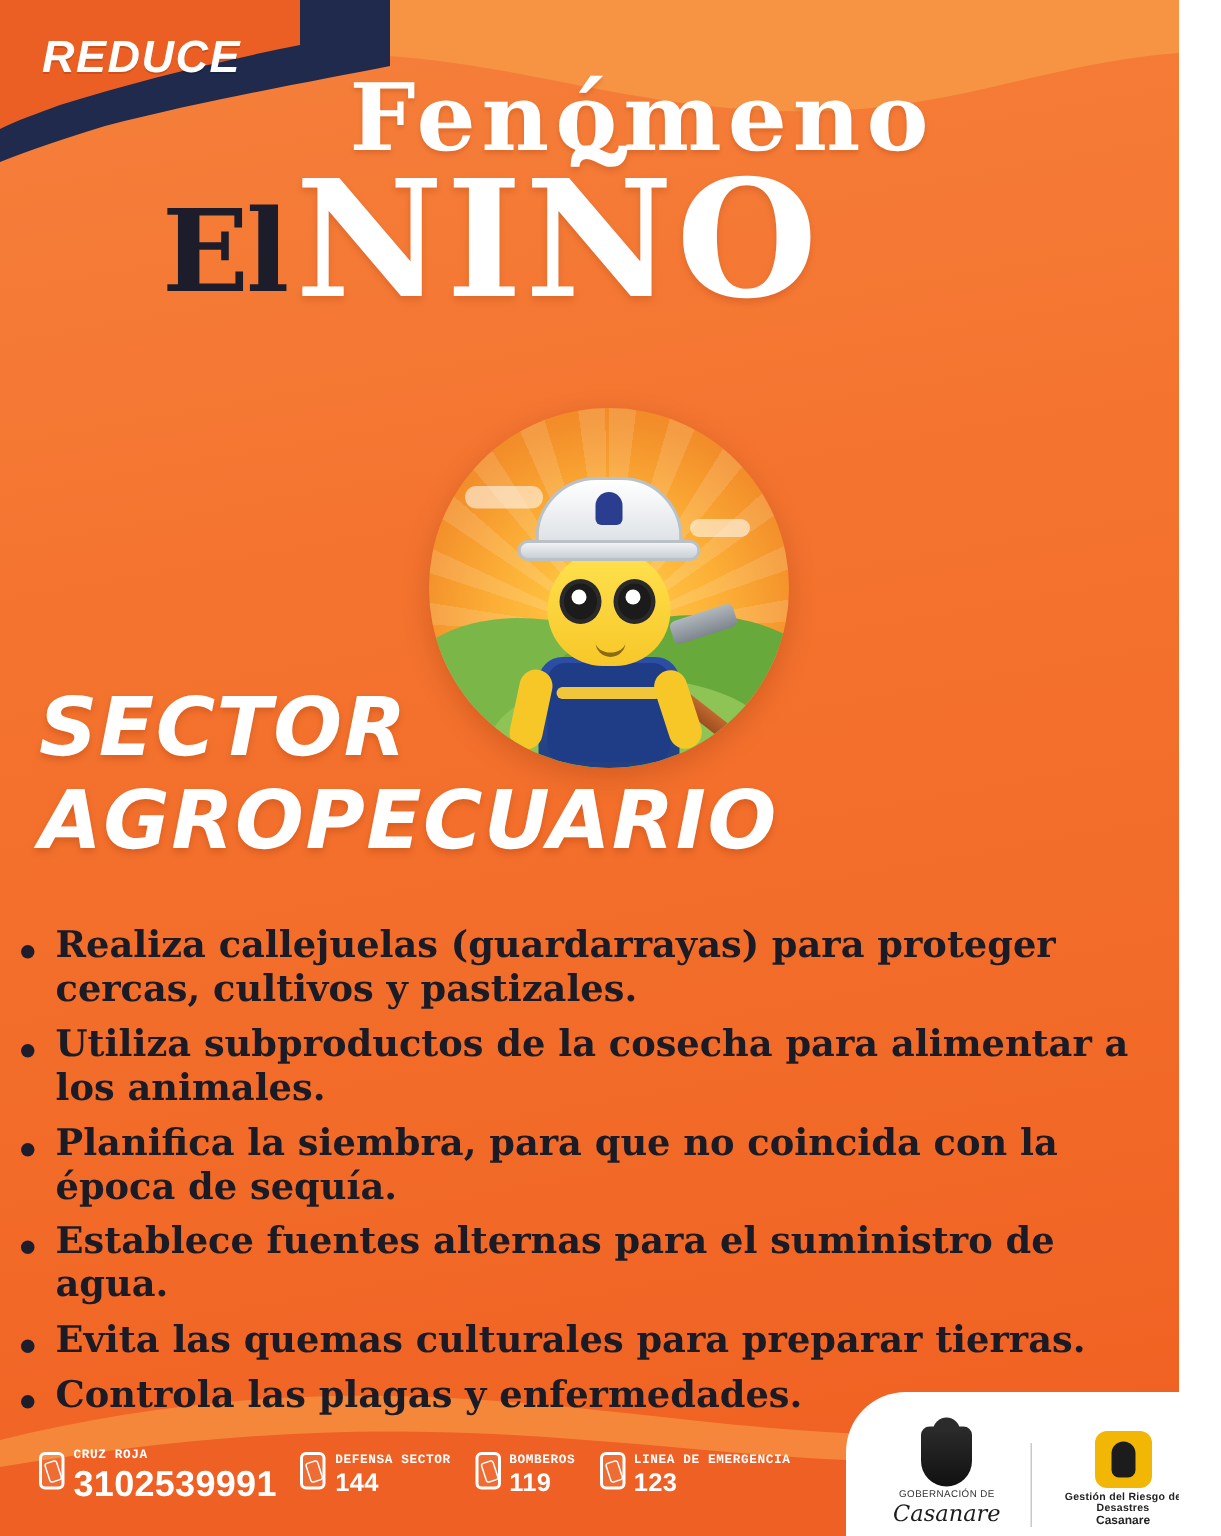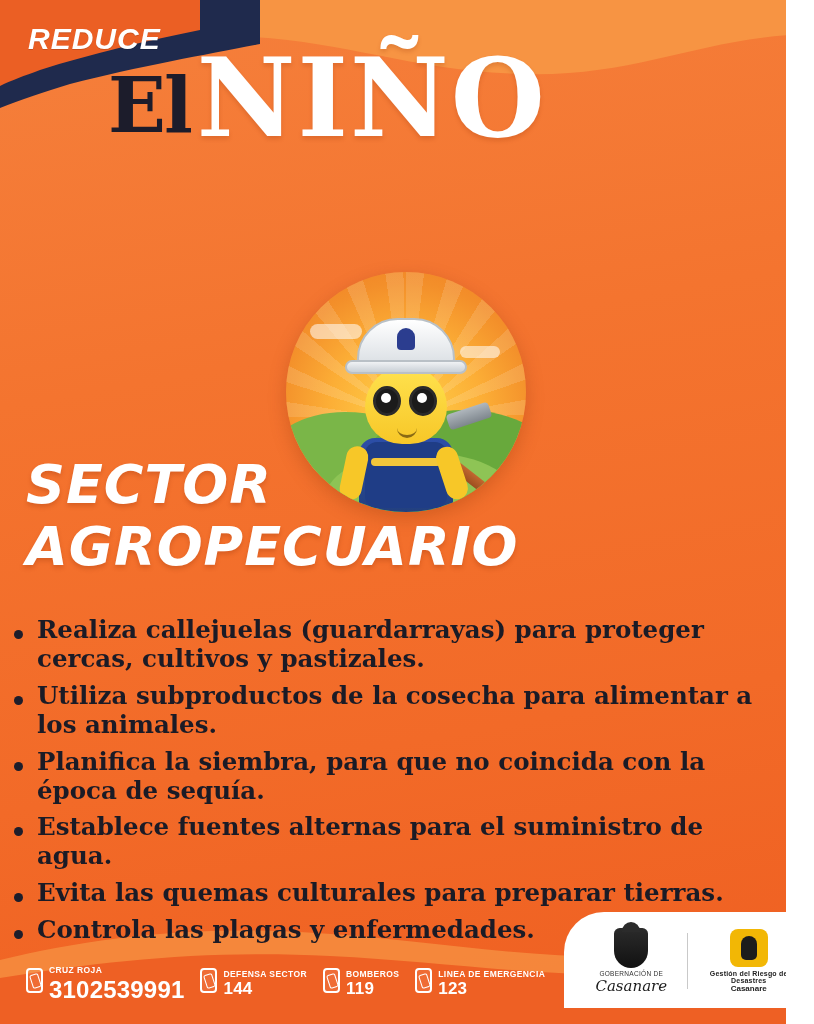--- a/index.html
+++ b/index.html
@@ -331,44 +331,44 @@
     content: "";
     position: absolute;
     left: 3px; top: 4px;
     width: 7px; height: 12px;
     border: 1.5px solid #ffffff;
     border-radius: 2px;
     transform: rotate(-18deg);
   }
   .phone-lines { line-height: 1.05; }
   .phone-label {
-    font-family: Liberation Sans, sans-serif;
+    font-family: Liberation Mono, monospace;
     font-weight: bold;
     font-size: 8.5px;
     letter-spacing: 0.4px;
     color: #ffffff;
   }
   .phone-number {
     font-family: "Liberation Sans", sans-serif;
     font-weight: bold;
     font-size: 17px;
     color: #ffffff;
     letter-spacing: 0.2px;
   }
   .phone.big .phone-number { font-size: 24px; }
 
   .logo-panel {
     position: absolute;
-    right: 0; bottom: 16px;
+    right: 0; bottom: 0;
     width: 250px;
     height: 96px;
     background: #ffffff;
     border-radius: 40px 0 0 0;
     display: flex;
-    align-items: center;
+    align-items: flex-end;
     justify-content: center;
     gap: 14px;
     padding: 8px 18px 6px 26px;
   }
   .logo-gov { text-align: center; width: 96px; }
   .shield {
     width: 34px; height: 40px;
     margin: 0 auto 2px;
     background: linear-gradient(#2b2b2b, #111);
     border-radius: 6px 6px 18px 18px;
@@ -436,20 +436,21 @@
     <svg width="814" height="130" viewBox="0 0 814 130">
       <path d="M0,0 H814 V34 C700,36 640,78 520,74 C400,70 330,34 210,36 C120,38 60,60 0,70 Z" fill="#f79443"></path>
       <path d="M0,0 H260 V44 C210,54 140,66 70,84 C44,92 20,100 0,108 Z" fill="#1f2a4d"></path>
       <path d="M0,0 H200 V30 C150,40 90,54 40,70 C24,76 12,80 0,86 Z" fill="#eb5f24"></path>
     </svg>
   </div>
 
   <div class="reduce-label">REDUCE</div>
 
   <div class="title-block">
+    <div class="t-fenomeno">Fenómeno</div>
     <div class="t-nino-row">
       <span class="t-el">El</span>
       <span class="t-nino">NIÑO</span>
     </div>
   </div>
 
   <div class="mascot">
     <div class="mascot-sky"></div>
     <div class="mascot-rays"></div>
     <div class="cloud c1"></div>

